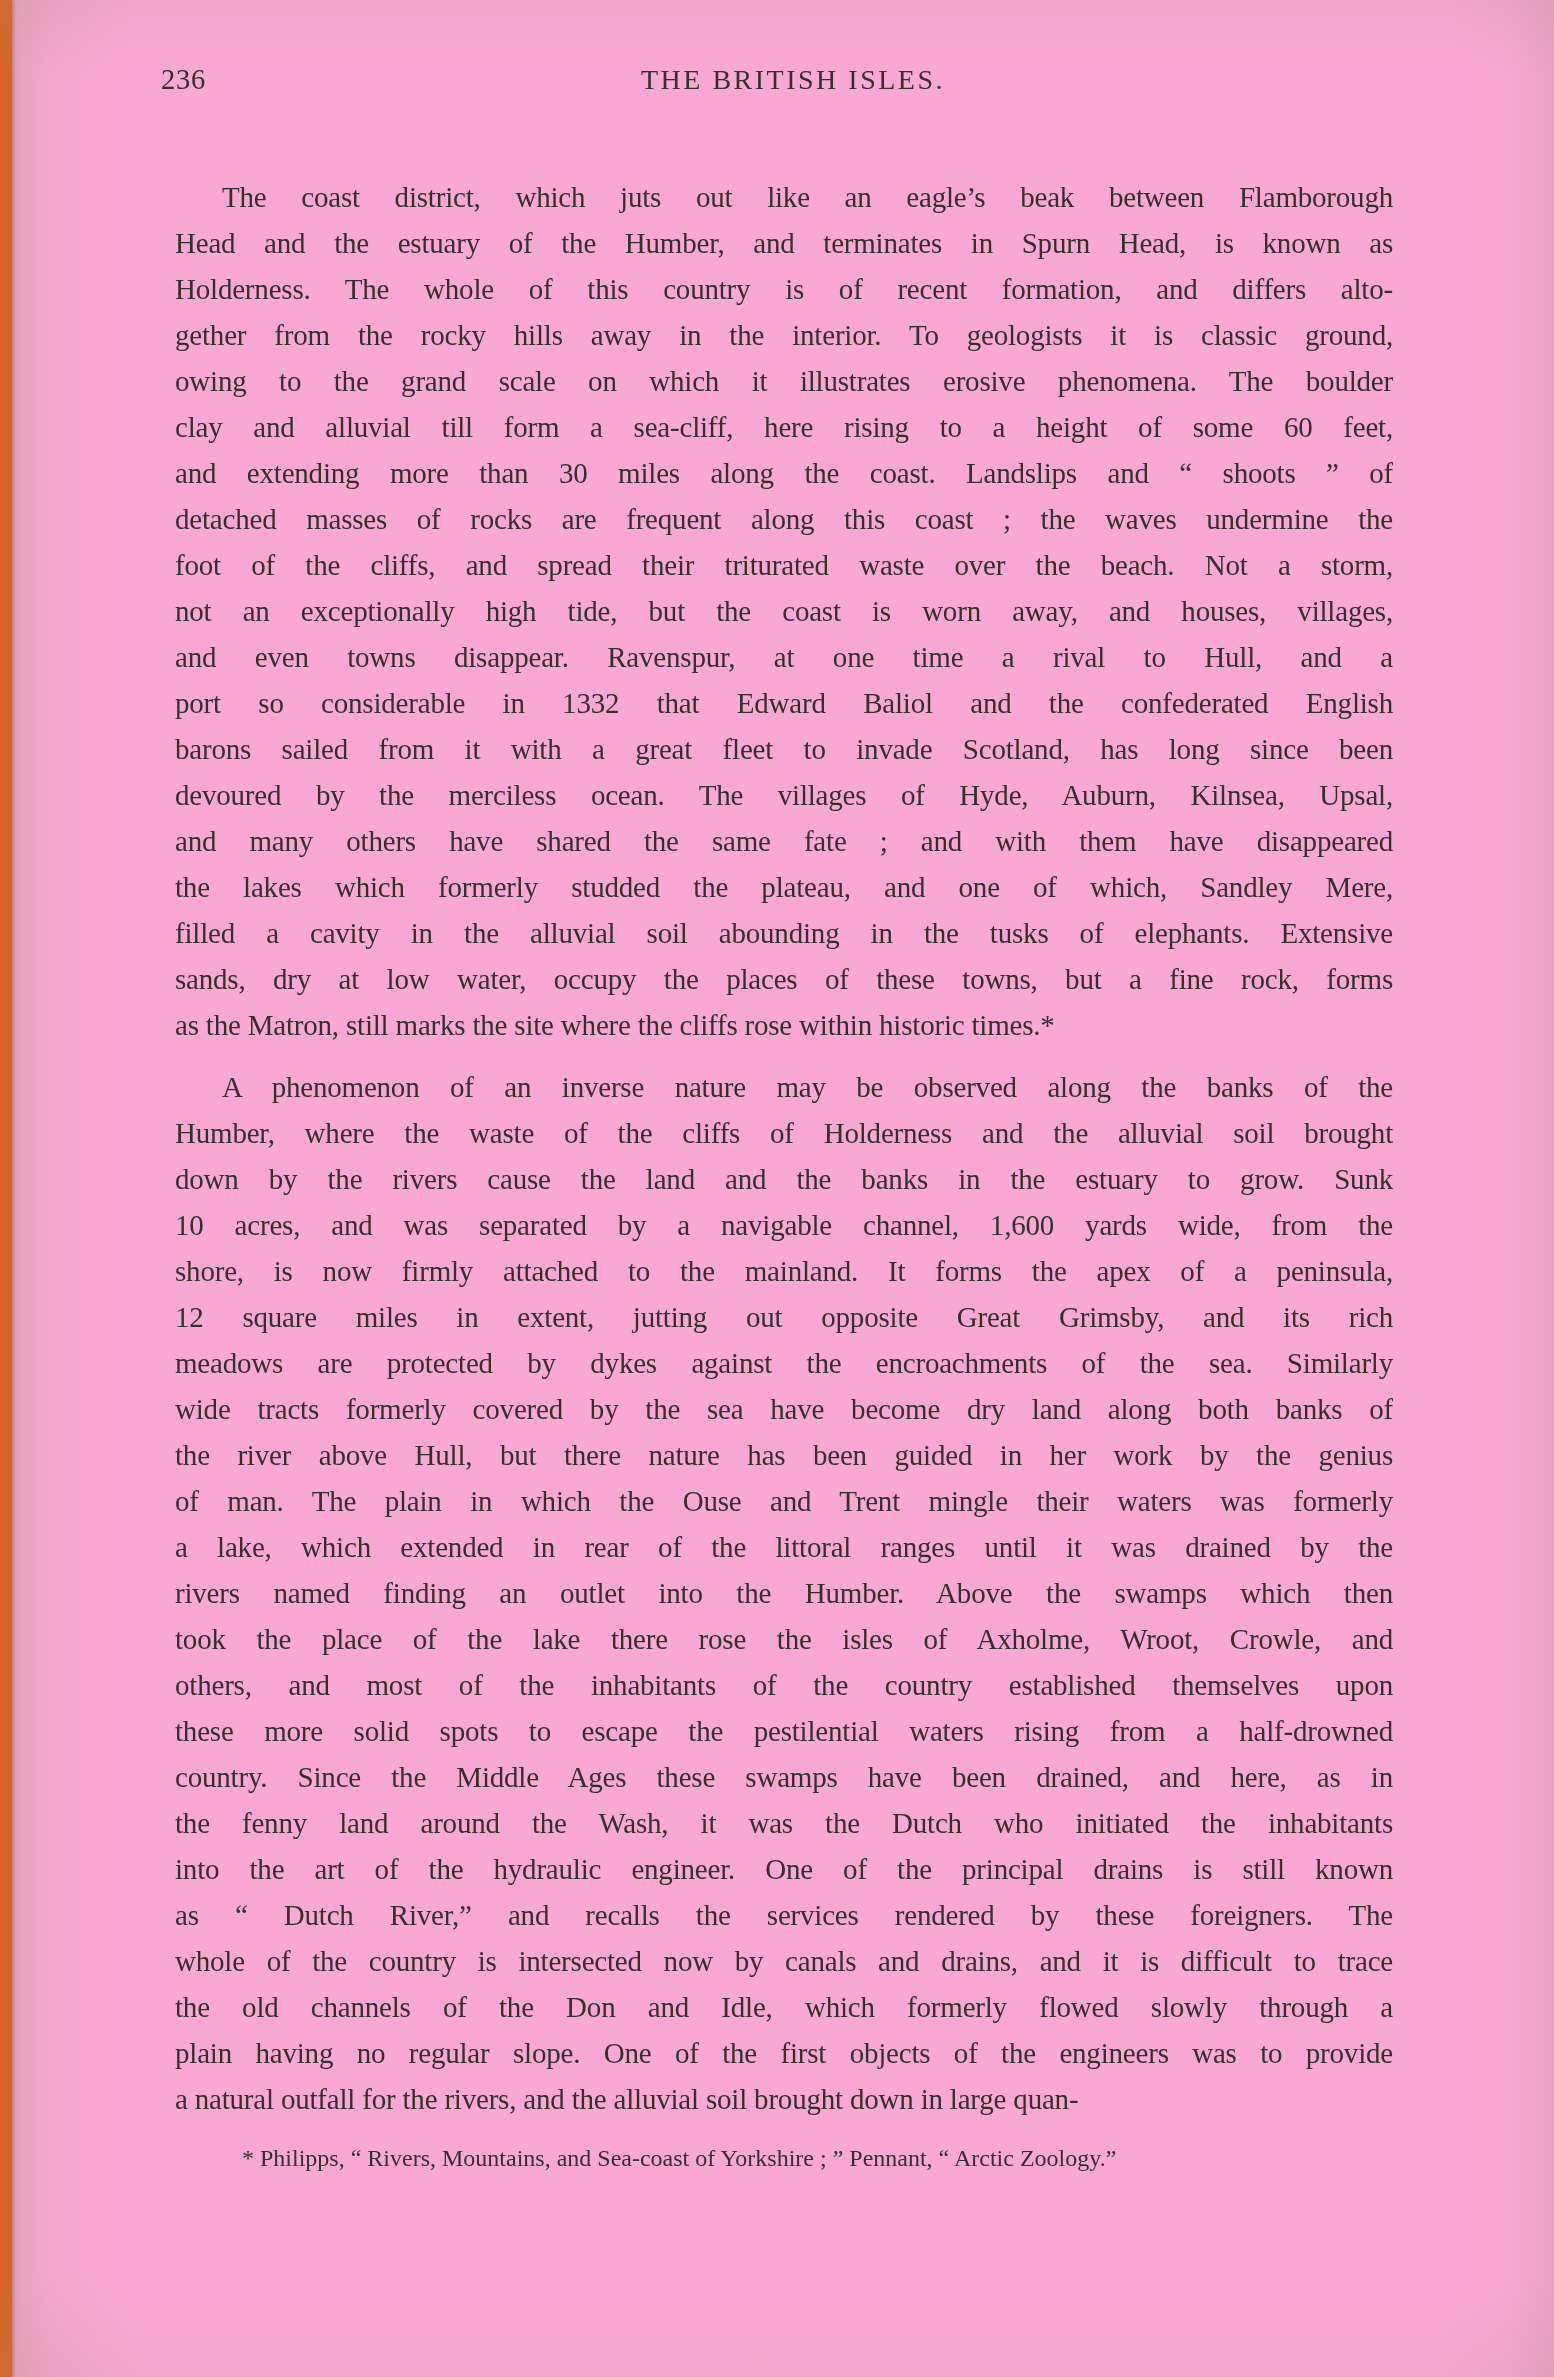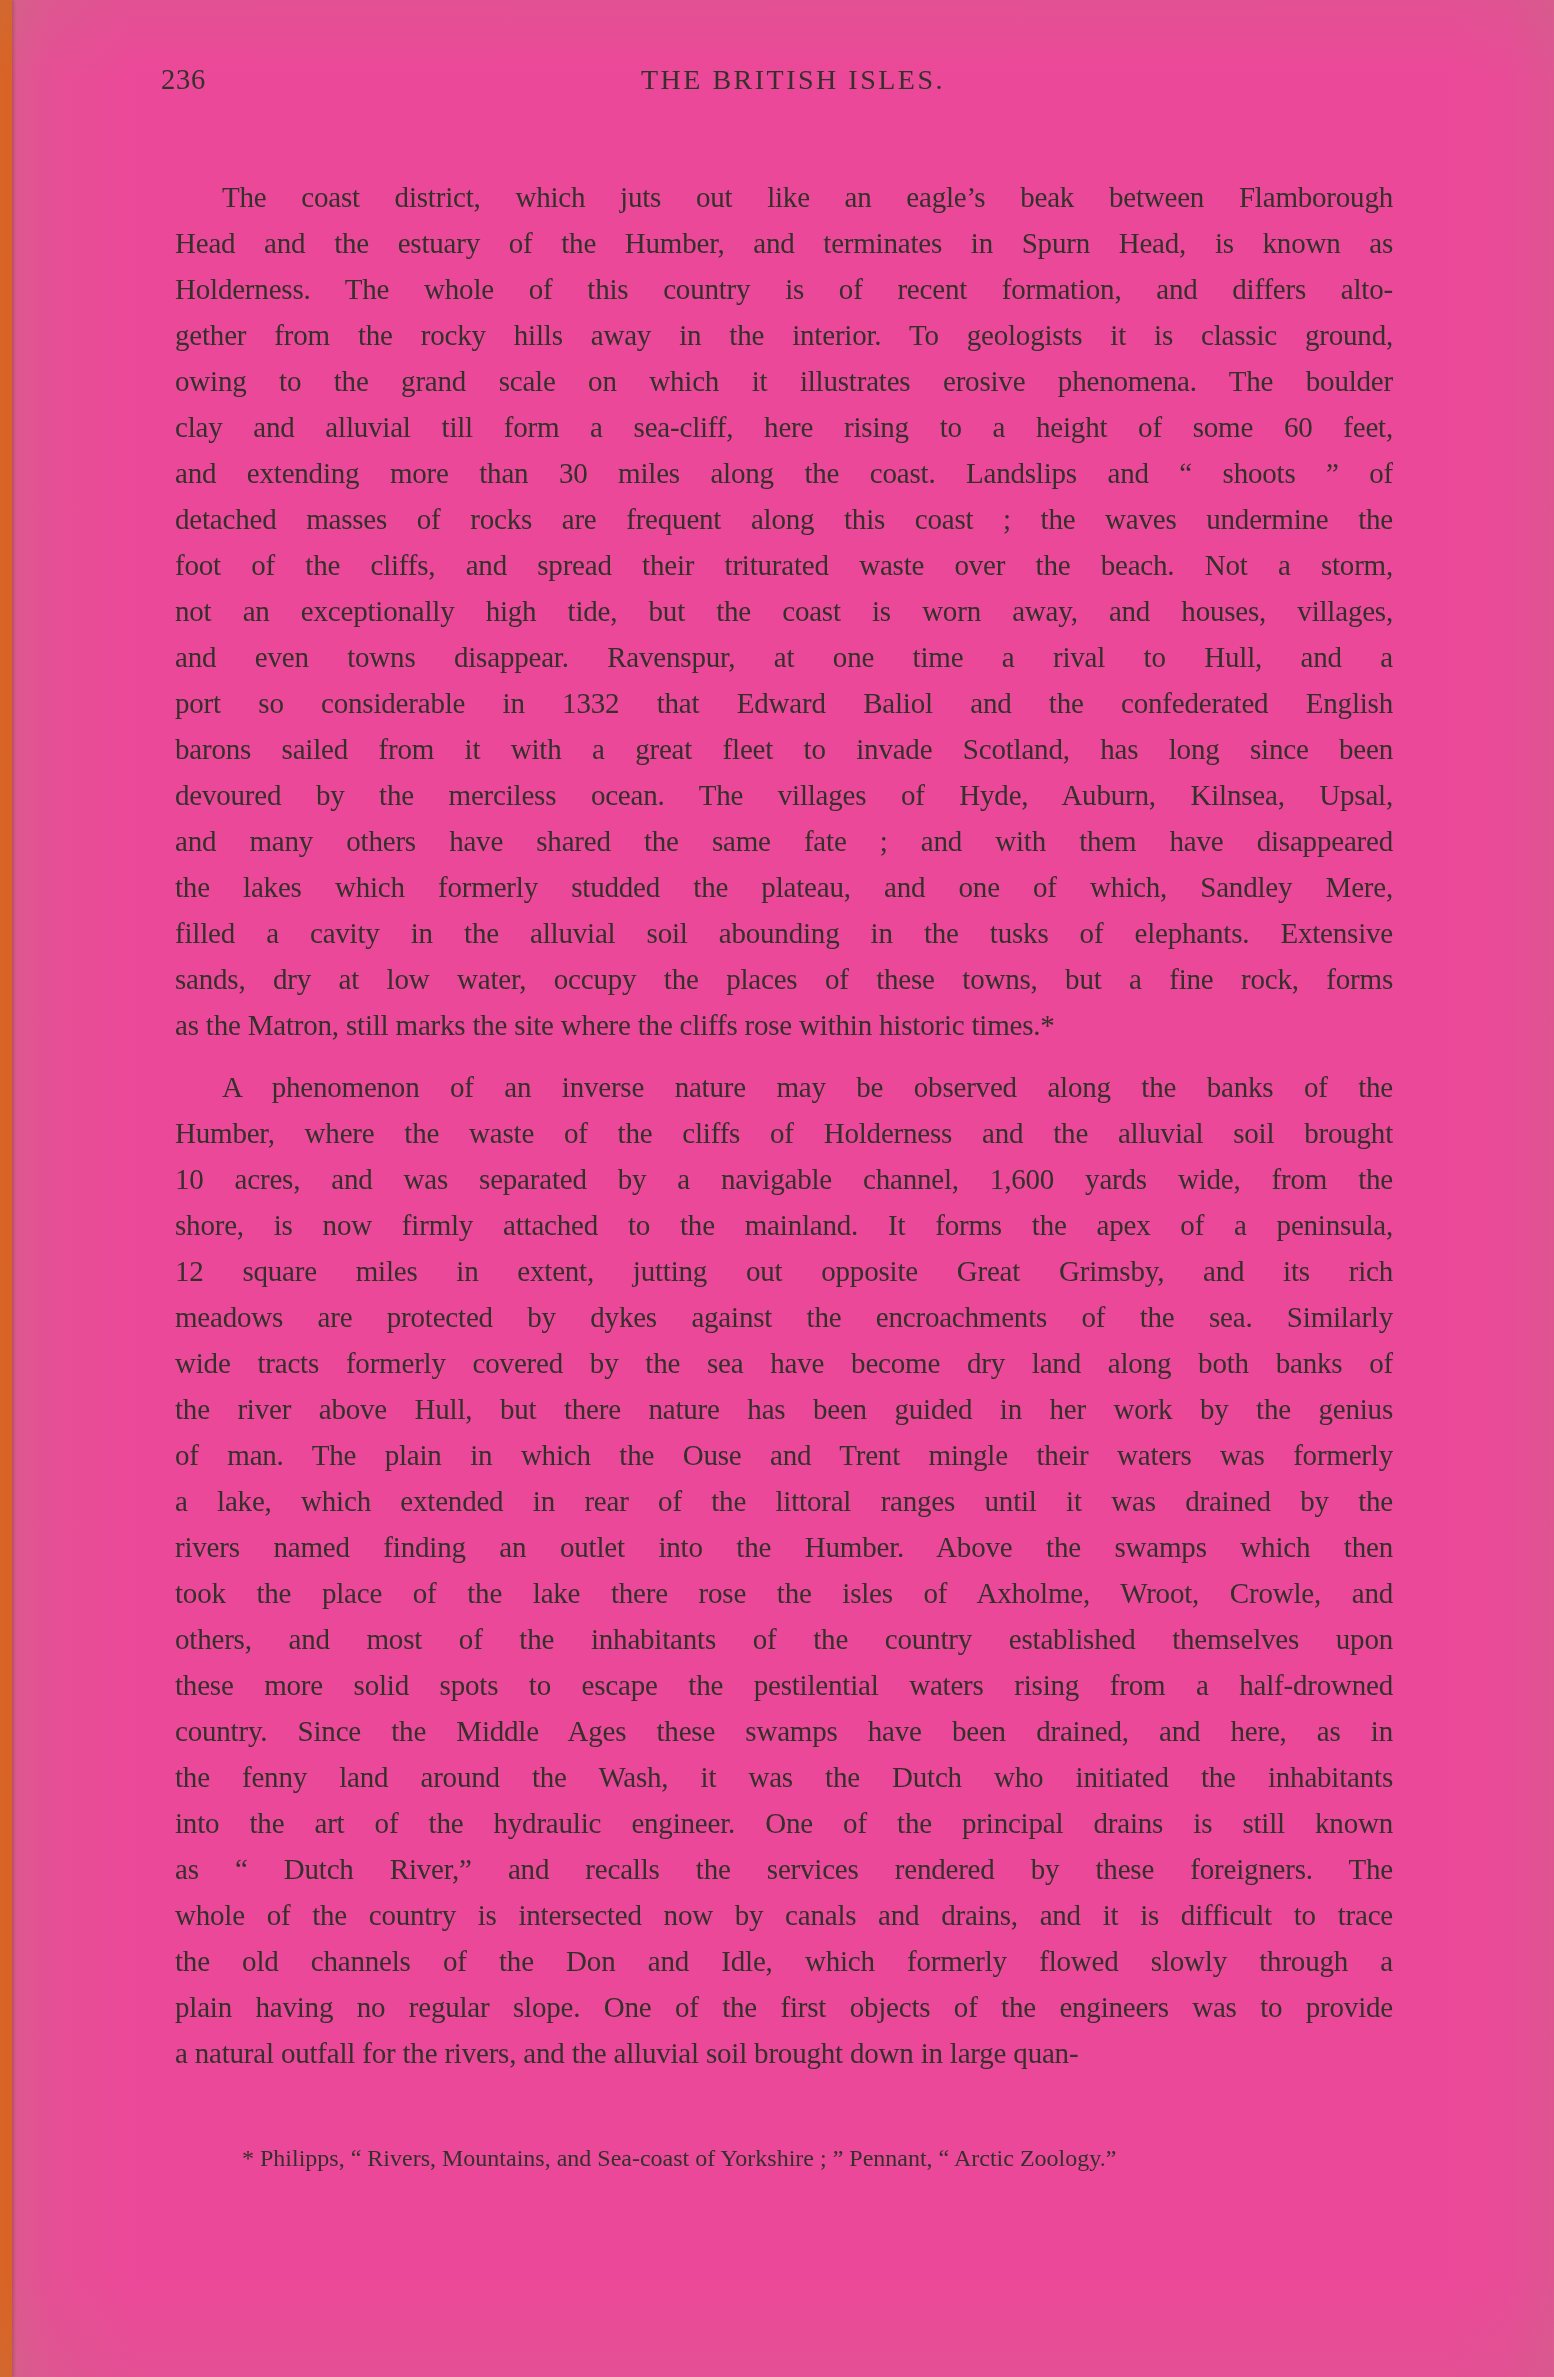--- a/index.html
+++ b/index.html
@@ -82,21 +82,21 @@
     top: 2145px;
     left: 242px;
     width: 1192px;
     font-size: 24px;
     letter-spacing: 0;
   }
 </style>
 </head>
 <body>
 
-<div class="scan" style="background: #ec4899; color: rgb(52, 49, 43);">
+<div class="scan" style="background: #f9a8d4; color: rgb(52, 49, 43);">
   <div class="spine" style="background: rgb(233, 83, 13);"></div>
   <div class="shading"></div>
   <div class="pagenum">236</div>
   <div class="runhead">THE BRITISH ISLES.</div>
   <div class="bodytext">
       <div class="paragraph">
         <div class="line indent">The coast district, which juts out like an eagle’s beak between Flamborough</div>
         <div class="line">Head and the estuary of the Humber, and terminates in Spurn Head, is known as</div>
         <div class="line">Holderness.  The whole of this country is of recent formation, and differs alto-</div>
         <div class="line">gether from the rocky hills away in the interior.  To geologists it is classic ground,</div>
@@ -112,20 +112,21 @@
         <div class="line">devoured by the merciless ocean.  The villages of Hyde, Auburn, Kilnsea, Upsal,</div>
         <div class="line">and many others have shared the same fate ; and with them have disappeared</div>
         <div class="line">the lakes which formerly studded the plateau, and one of which, Sandley Mere,</div>
         <div class="line">filled a cavity in the alluvial soil abounding in the tusks of elephants.  Extensive</div>
         <div class="line">sands, dry at low water, occupy the places of these towns, but a fine rock, forms</div>
         <div class="line lastline">as the Matron, still marks the site where the cliffs rose within historic times.*</div>
       </div>
       <div class="paragraph">
         <div class="line indent">A phenomenon of an inverse nature may be observed along the banks of the</div>
         <div class="line">Humber, where the waste of the cliffs of Holderness and the alluvial soil brought</div>
+        <div class="line">down by the rivers cause the land and the banks in the estuary to grow.  Sunk</div>
         <div class="line">10 acres, and was separated by a navigable channel, 1,600 yards wide, from the</div>
         <div class="line">shore, is now firmly attached to the mainland.  It forms the apex of a peninsula,</div>
         <div class="line">12 square miles in extent, jutting out opposite Great Grimsby, and its rich</div>
         <div class="line">meadows are protected by dykes against the encroachments of the sea.  Similarly</div>
         <div class="line">wide tracts formerly covered by the sea have become dry land along both banks of</div>
         <div class="line">the river above Hull, but there nature has been guided in her work by the genius</div>
         <div class="line">of man.  The plain in which the Ouse and Trent mingle their waters was formerly</div>
         <div class="line">a lake, which extended in rear of the littoral ranges until it was drained by the</div>
         <div class="line">rivers named finding an outlet into the Humber.  Above the swamps which then</div>
         <div class="line">took the place of the lake there rose the isles of Axholme, Wroot, Crowle, and</div>

